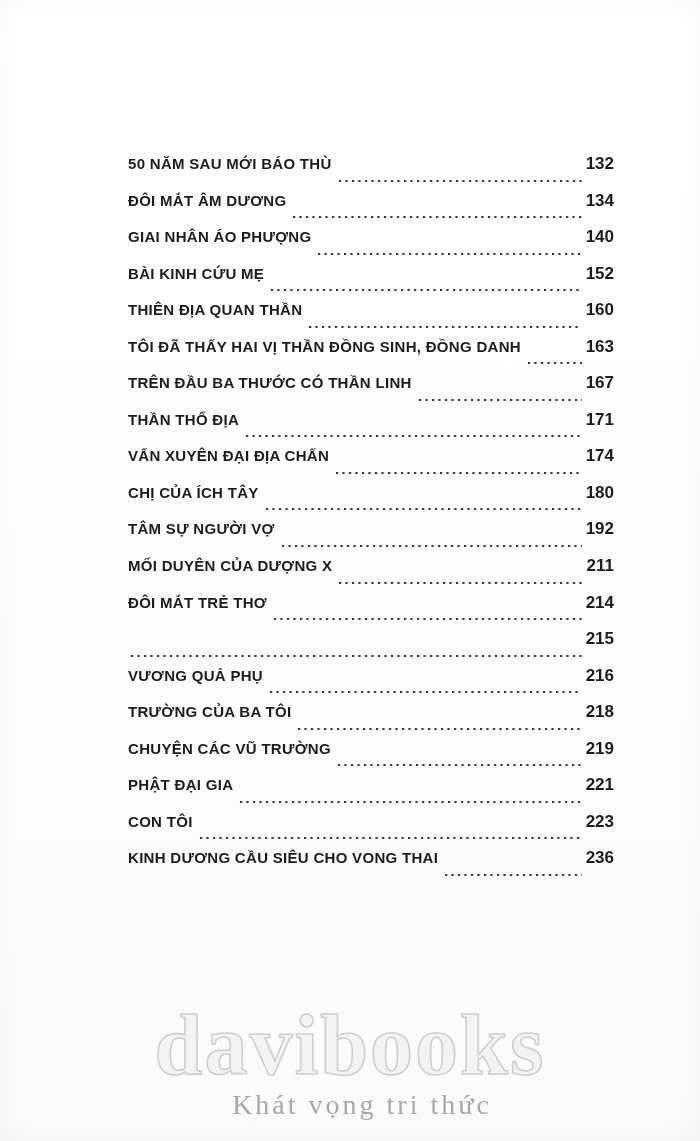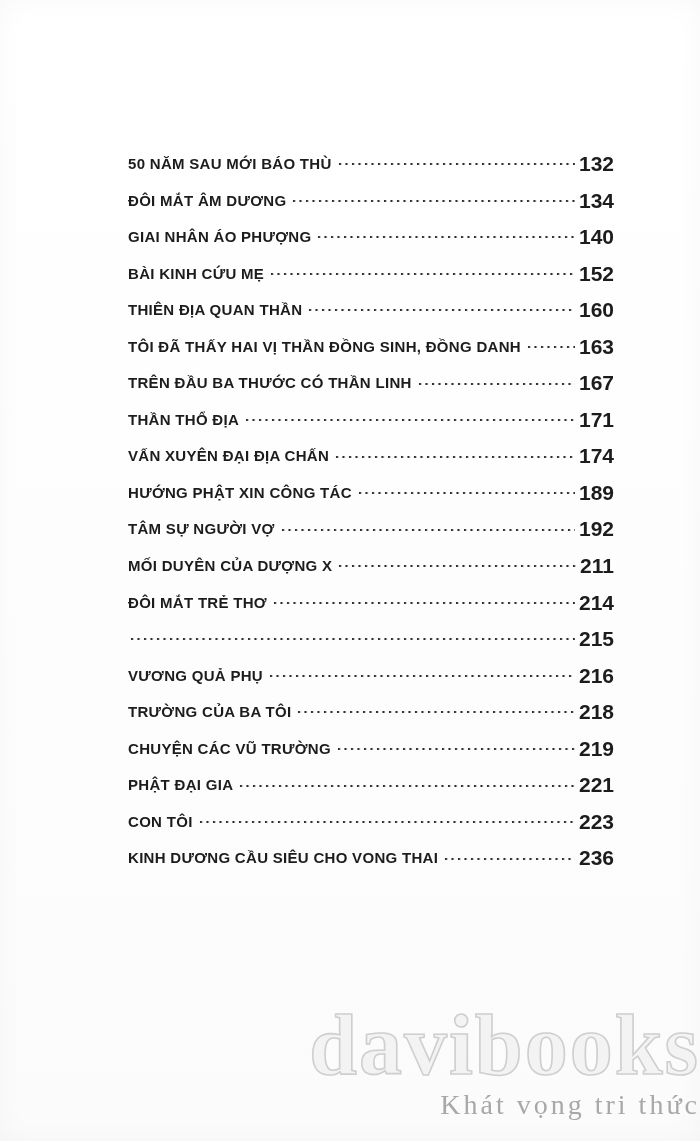--- a/index.html
+++ b/index.html
@@ -21,21 +21,21 @@
     box-shadow: inset 0 0 28px rgba(0,0,0,0.03);
   }
   .toc {
     position: absolute;
     left: 128px;
     right: 86px;
     top: 146px;
   }
   .toc-row {
     display: flex;
-    align-items: center;
+    align-items: flex-end;
     height: 36.55px;
     line-height: 36.55px;
     white-space: nowrap;
   }
   .toc-title {
     font-size: 15px;
     font-weight: bold;
     color: #1c1c1c;
     letter-spacing: 0.3px;
     flex: 0 0 auto;
@@ -45,32 +45,32 @@
     flex: 1 1 auto;
     height: 4px;
     min-width: 14px;
     margin: 0 2px;
     background-image: radial-gradient(circle at 2px 2px, #2d2d2d 1.15px, transparent 1.45px);
     background-size: 6.5px 4px;
     background-repeat: repeat-x;
     background-position: left bottom;
   }
   .toc-page {
-    font-size: 21px;
+    font-size: 17px;
     font-weight: bold;
     color: #1c1c1c;
     flex: 0 0 auto;
     padding-left: 2px;
   }
   .watermark {
     position: absolute;
     left: 0;
     right: 0;
     top: 1002px;
-    text-align: right;
+    text-align: center;
     user-select: none;
   }
   .wm-logo {
     font-family: "Liberation Serif", "DejaVu Serif", serif;
     font-size: 86px;
     line-height: 1;
     font-weight: bold;
     color: #f3f3f3;
     -webkit-text-stroke: 1.6px #cfcfcf;
     text-shadow: 0 0 1px #d8d8d8;
@@ -139,27 +139,27 @@
     <span class="toc-dots"></span>
     <span class="toc-page">171</span>
   </div>
 
   <div class="toc-row">
     <span class="toc-title">VẤN XUYÊN ĐẠI ĐỊA CHẤN</span>
     <span class="toc-dots"></span>
     <span class="toc-page">174</span>
   </div>
 
-
-
-  <div class="toc-row">
-    <span class="toc-title">HƯỚNG PHẬT XIN CÔNG TÁC</span>
-    <span class="toc-dots"></span>
-    <span class="toc-page">189</span>
-  </div>
+  <div class="toc-row">
+    <span class="toc-title">CHỊ CỦA ÍCH TÂY</span>
+    <span class="toc-dots"></span>
+    <span class="toc-page">180</span>
+  </div>
+
+
 
   <div class="toc-row">
     <span class="toc-title">TÂM SỰ NGƯỜI VỢ</span>
     <span class="toc-dots"></span>
     <span class="toc-page">192</span>
   </div>
 
   <div class="toc-row">
     <span class="toc-title">MỐI DUYÊN CỦA DƯỢNG X</span>
     <span class="toc-dots"></span>

